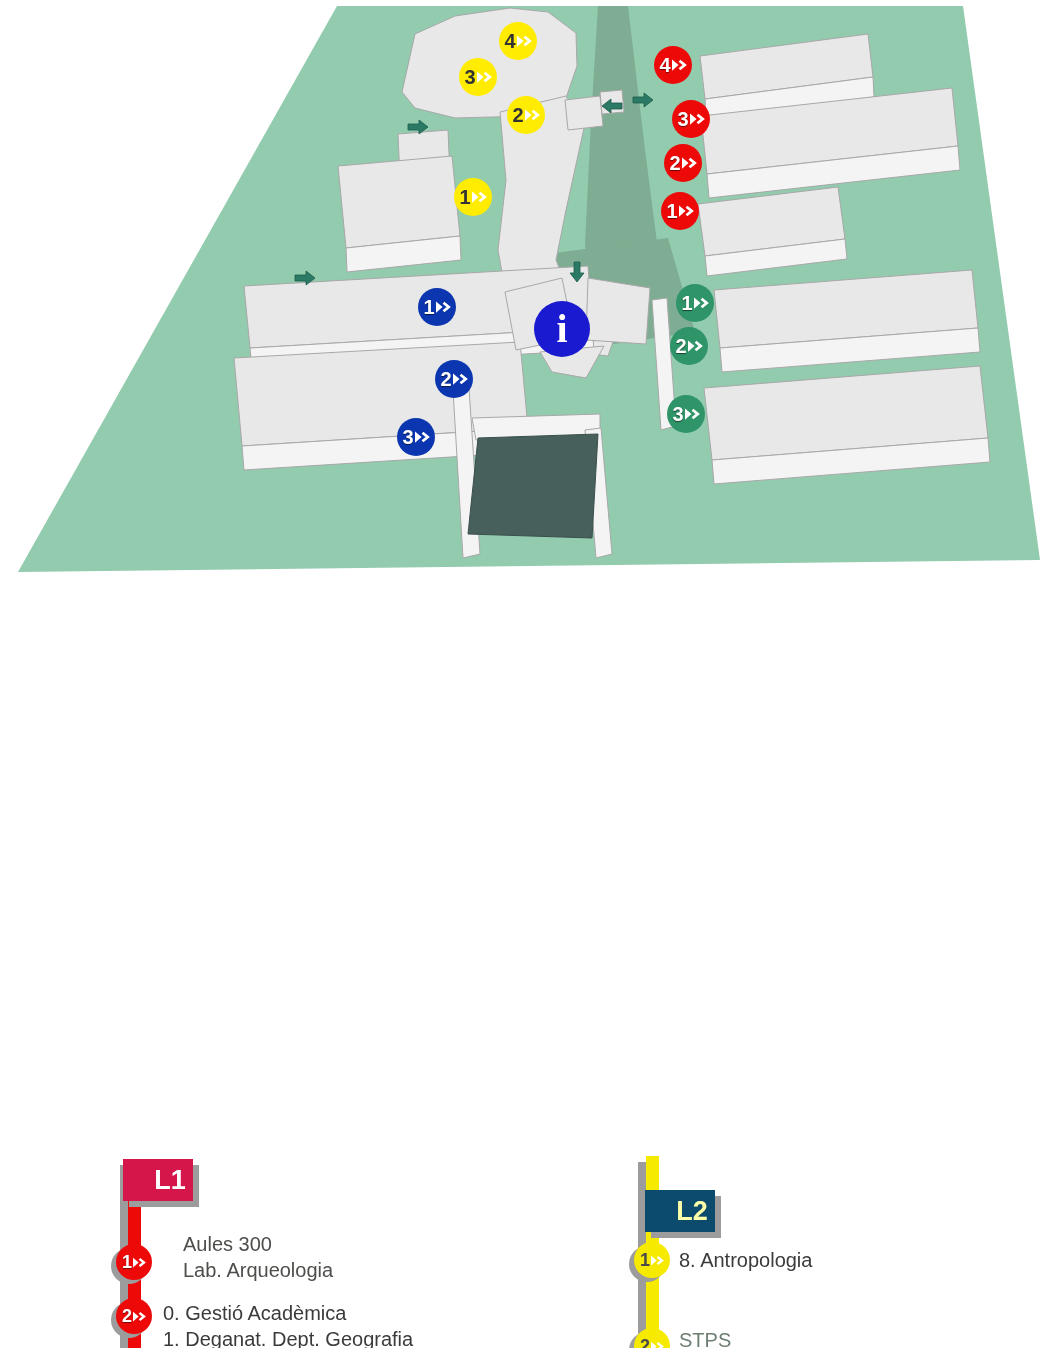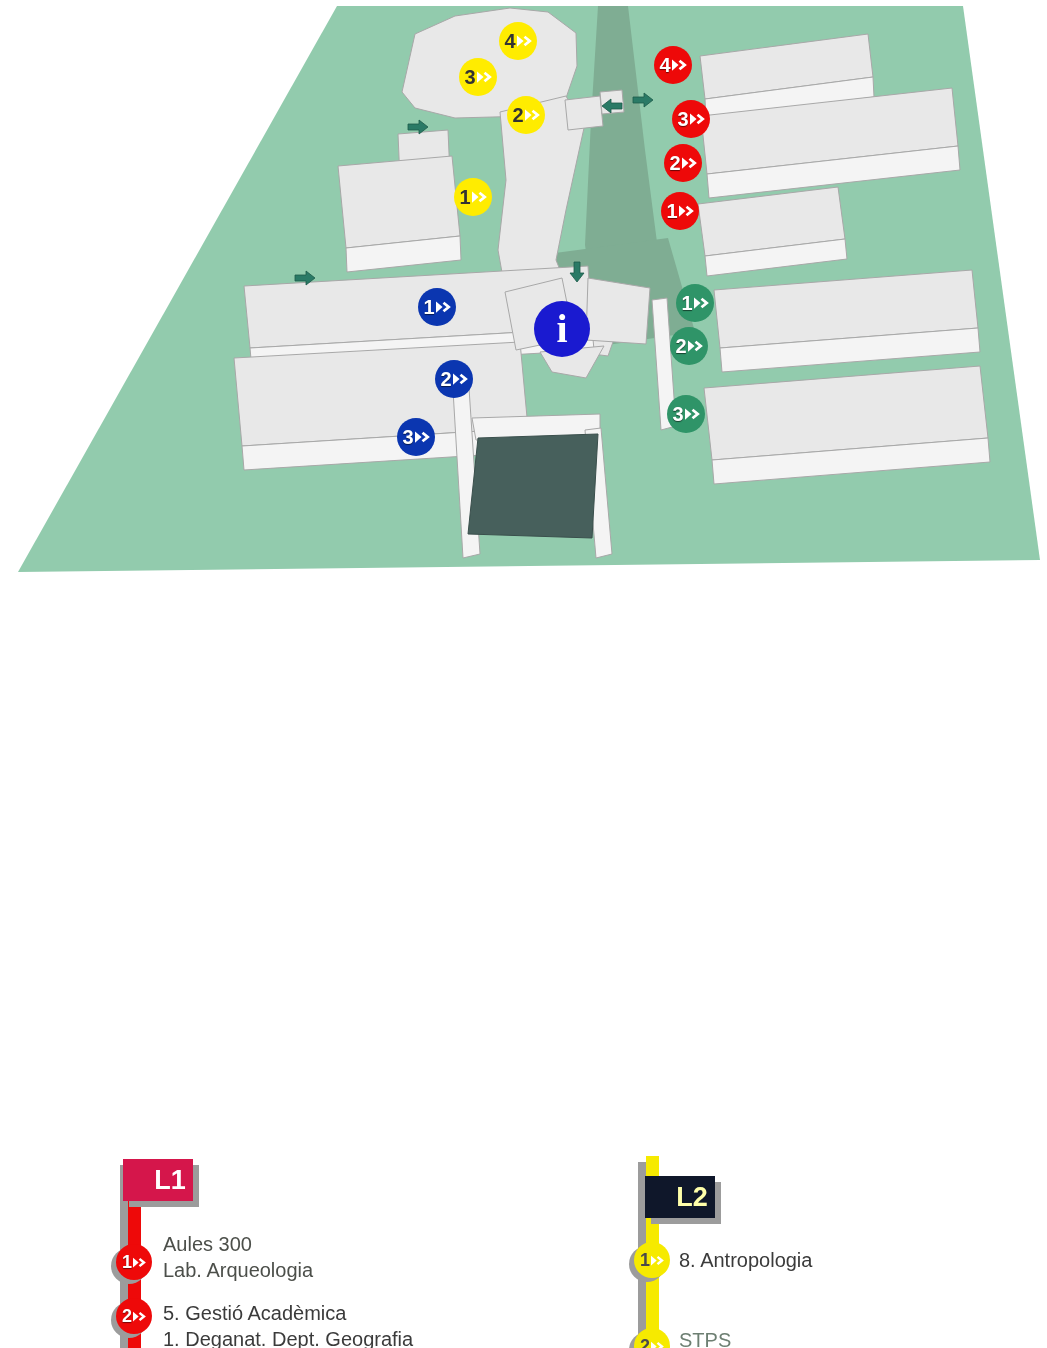--- a/index.html
+++ b/index.html
@@ -27,21 +27,21 @@
          font-size:27px;font-weight:bold;color:#fff;box-shadow:6px 6px 0 #9c9c9c;z-index:3;padding-left:24px;}
   .lbar{position:absolute;width:13px;z-index:1;}
   .lbar-sh{position:absolute;width:13px;background:#9c9c9c;z-index:0;}
   .node{position:absolute;width:36px;height:36px;border-radius:50%;transform:translate(-50%,-50%);
         display:flex;align-items:center;justify-content:center;gap:1px;font-weight:bold;font-size:18px;
         box-shadow:-5px 4px 0 #9c9c9c;z-index:2;}
   .node.r{background:#ee0909;color:#fff;text-shadow:0 1px 1px rgba(0,0,0,.5);}
   .node.y{background:#f6ea00;color:#4a4a4a;}
   .ti{position:absolute;color:#3b3b3b;font-size:20px;line-height:26px;white-space:nowrap;z-index:2;}
   .ln{white-space:nowrap;}
-  .alt-dark{color:#4c4f4a;}
+  .alt-dark{color:#4c4f4a;margin-left:20px;}
   .alt-green{color:#6d7f72;}
 </style>
 </head>
 <body>
 
 <div class="page">
 
   <div class="map-area">
     <svg class="map-svg" width="1047" height="576" viewBox="0 0 1047 576">
 
@@ -233,27 +233,27 @@
           <path d="M0 0 L7 6 L0 12 Z" fill="#fff"></path>
           <path d="M8 1.5 L13.5 6 L8 10.5" fill="none" stroke="#fff" stroke-width="3"></path>
         </svg>
     </div>
 
     <div class="ti" style="left:163px;top:655px">
       <div class="ln alt-dark">Aules 300</div>
       <div class="ln alt-dark">Lab. Arqueologia</div>
     </div>
     <div class="ti" style="left:163px;top:724px">
-      <div class="ln">5. Gestió Acadèmica</div>
+      <div class="ln">0. Gestió Acadèmica</div>
       <div class="ln">1. Deganat. Dept. Geografia</div>
     </div>
 
     <div class="lbar-sh" style="left:638px;top:586px;height:318px"></div>
     <div class="lbar" style="left:646px;top:580px;height:318px;background:#f6ea00"></div>
-    <div class="lhead" style="left:645px;top:600px;background:#0f172a;color:#ffffaa">
+    <div class="lhead" style="left:645px;top:614px;background:#0c4a6e;color:#ffffaa">
       <span>L2</span>
     </div>
     <div class="node y" style="left:652px;top:684px">
       <span>1</span>
       <svg class="arr" width="13" height="11" viewBox="0 0 16 12">
           <path d="M0 0 L7 6 L0 12 Z" fill="#fff"></path>
           <path d="M8 1.5 L13.5 6 L8 10.5" fill="none" stroke="#fff" stroke-width="3"></path>
         </svg>
     </div>
     <div class="node y" style="left:652px;top:770px">

